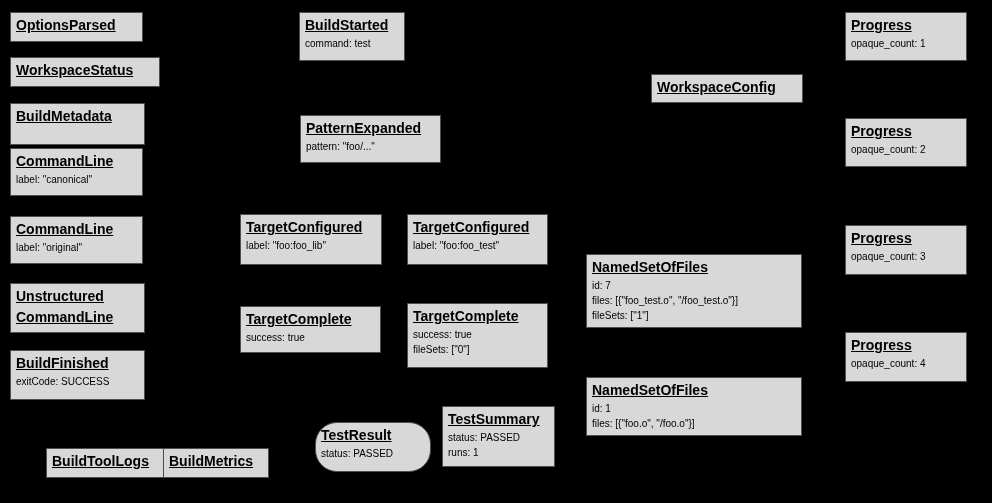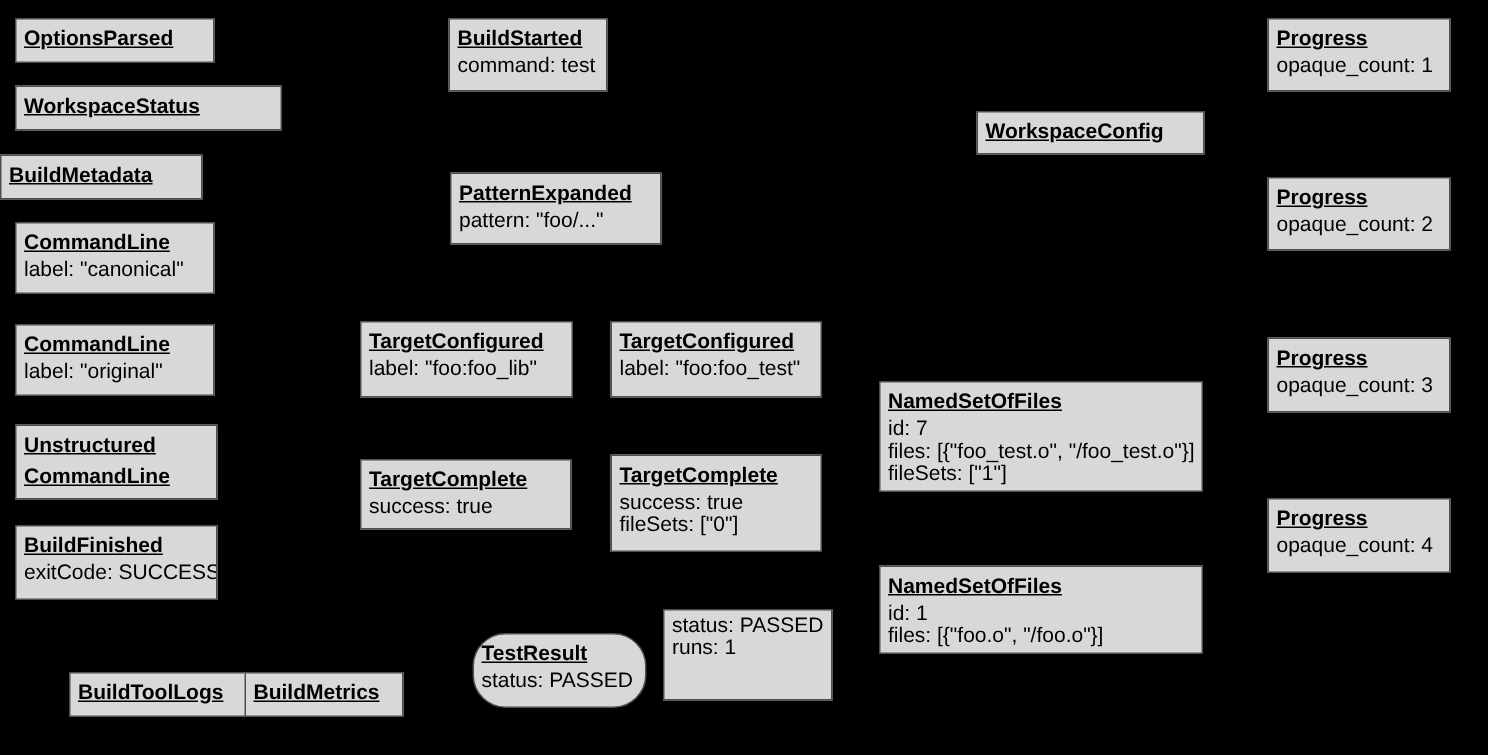--- a/index.html
+++ b/index.html
@@ -25,39 +25,39 @@
     overflow: hidden;
   }
   .t {
     font-size: 14px;
     line-height: 21px;
     font-weight: bold;
     text-decoration: underline;
     white-space: nowrap;
   }
   .l {
-    font-size: 14px;
+    font-size: 10px;
     line-height: 15px;
     white-space: nowrap;
   }
 </style>
 </head>
 <body>
 
 <div class="canvas">
 
   <div class="node" style="left:10px;top:12px;width:133px;height:30px;">
     <div class="t">OptionsParsed</div>
   </div>
 
-  <div class="node" style="left:10px;top:57px;width:178px;height:30px;">
+  <div class="node" style="left:10px;top:57px;width:150px;height:30px;">
     <div class="t">WorkspaceStatus</div>
   </div>
 
-  <div class="node" style="left:0;top:103px;width:135px;height:30px;">
+  <div class="node" style="left:10px;top:103px;width:135px;height:42px;">
     <div class="t">BuildMetadata</div>
   </div>
 
   <div class="node" style="left:10px;top:148px;width:133px;height:48px;">
     <div class="t">CommandLine</div>
     <div class="l">label: "canonical"</div>
   </div>
 
   <div class="node" style="left:10px;top:216px;width:133px;height:48px;">
     <div class="t">CommandLine</div>
@@ -112,20 +112,21 @@
     <div class="l">label: "foo:foo_test"</div>
   </div>
 
   <div class="node" style="left:407px;top:303px;width:141px;height:65px;">
     <div class="t">TargetComplete</div>
     <div class="l">success: true</div>
     <div class="l">fileSets: ["0"]</div>
   </div>
 
   <div class="node" style="left:442px;top:406px;width:113px;height:61px;">
+    <div class="t">TestSummary</div>
     <div class="l">status: PASSED</div>
     <div class="l">runs: 1</div>
   </div>
 
   <div class="node" style="left:651px;top:74px;width:152px;height:29px;">
     <div class="t">WorkspaceConfig</div>
   </div>
 
 
   <div class="node" style="left:586px;top:254px;width:216px;height:74px;">

